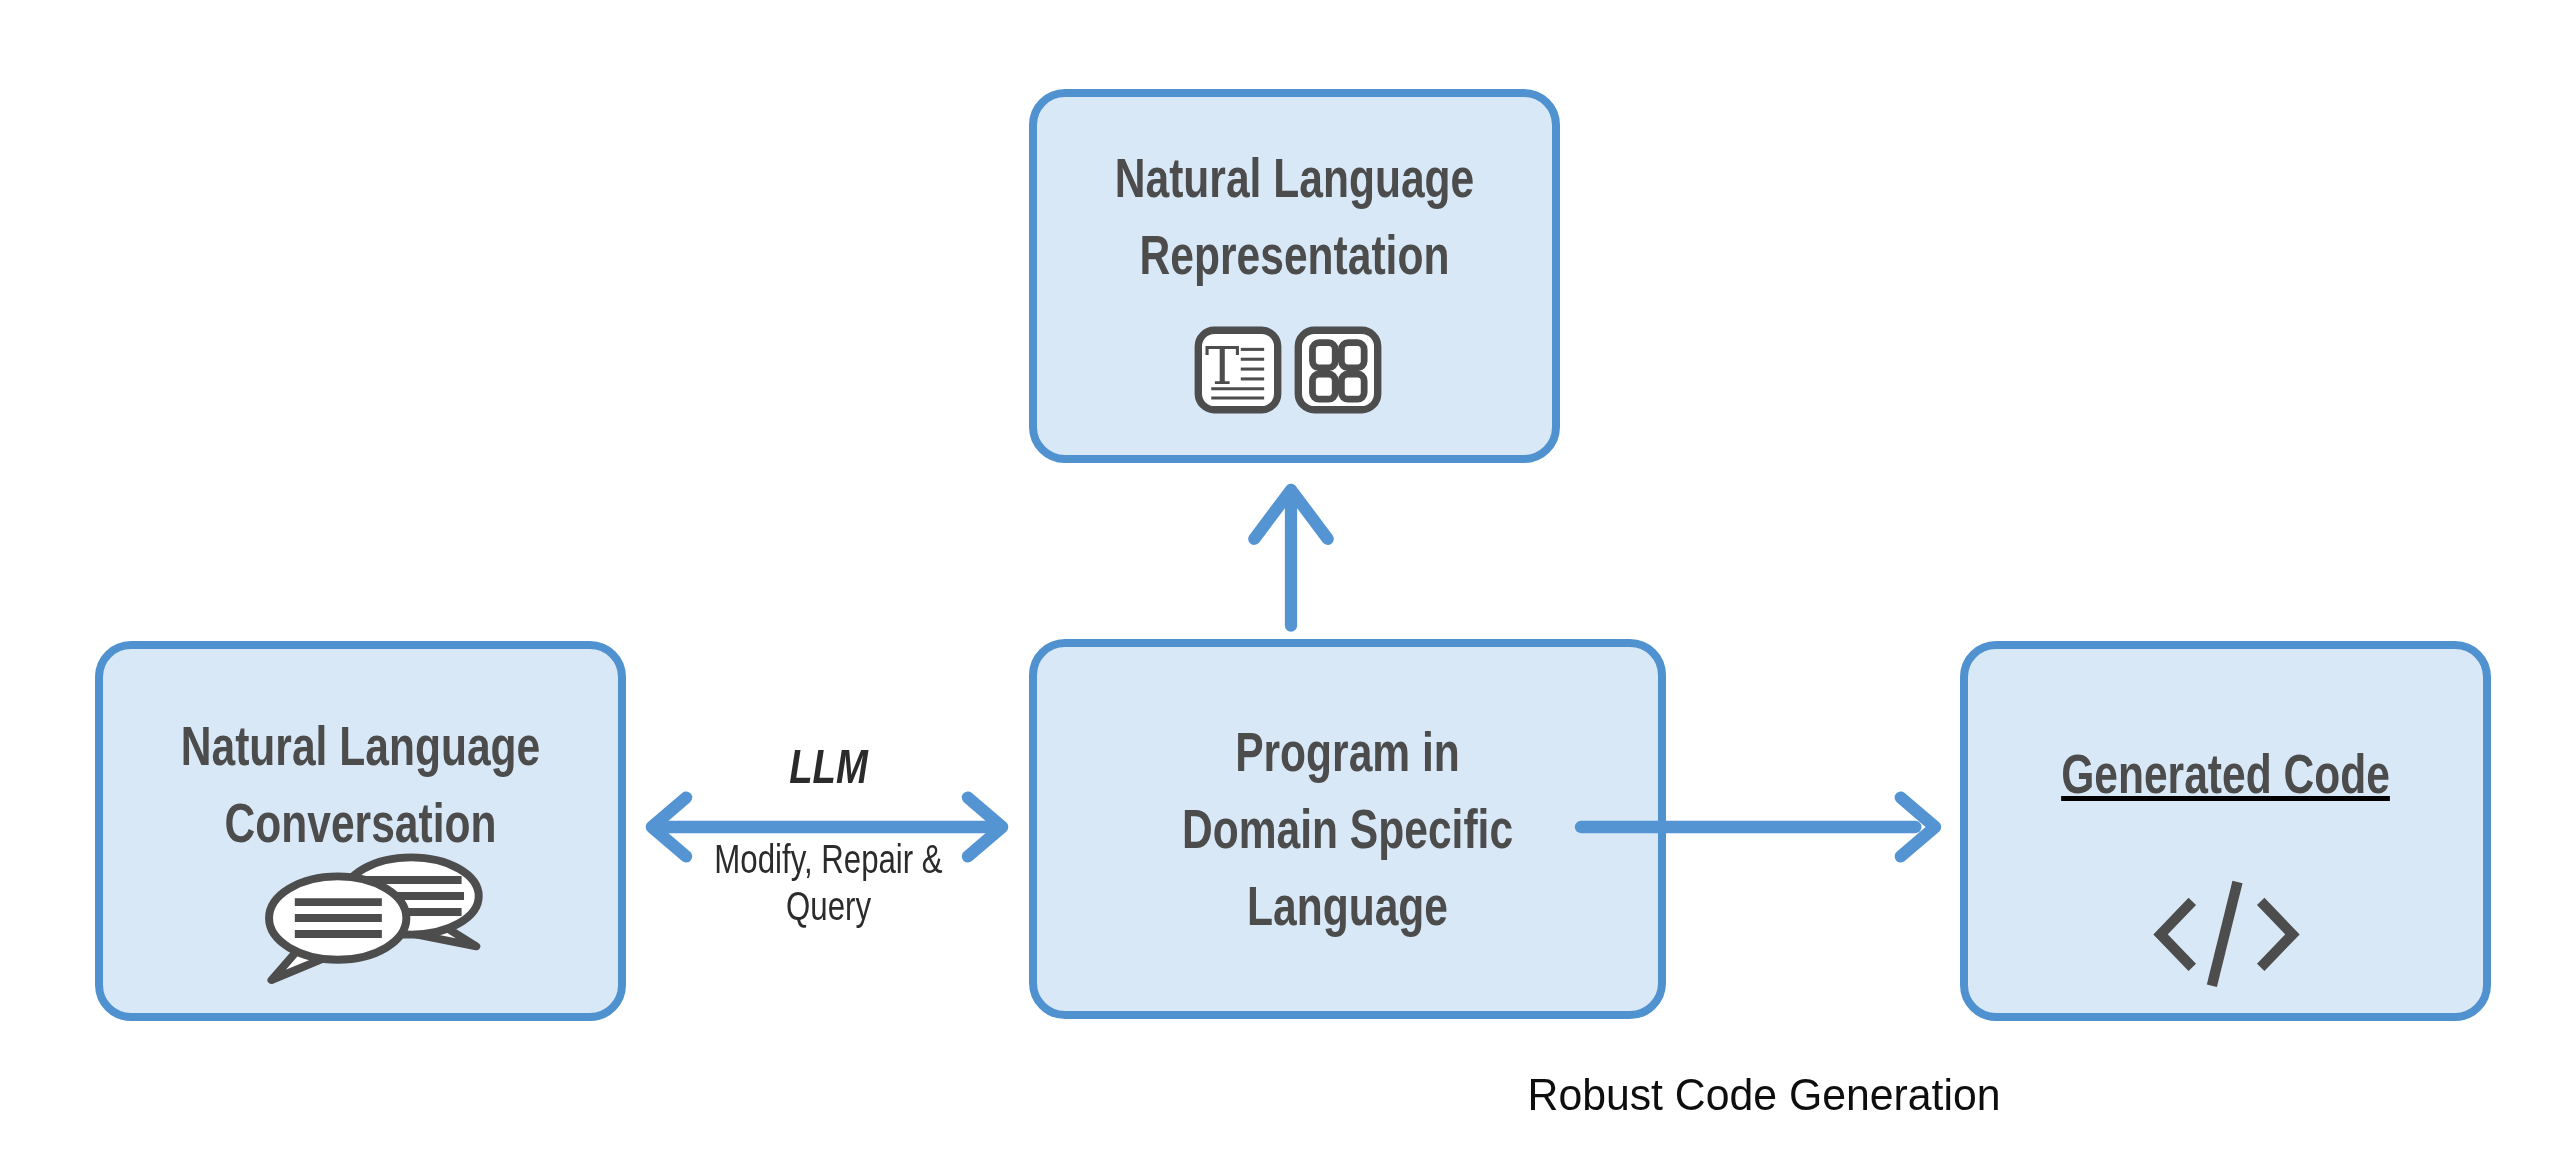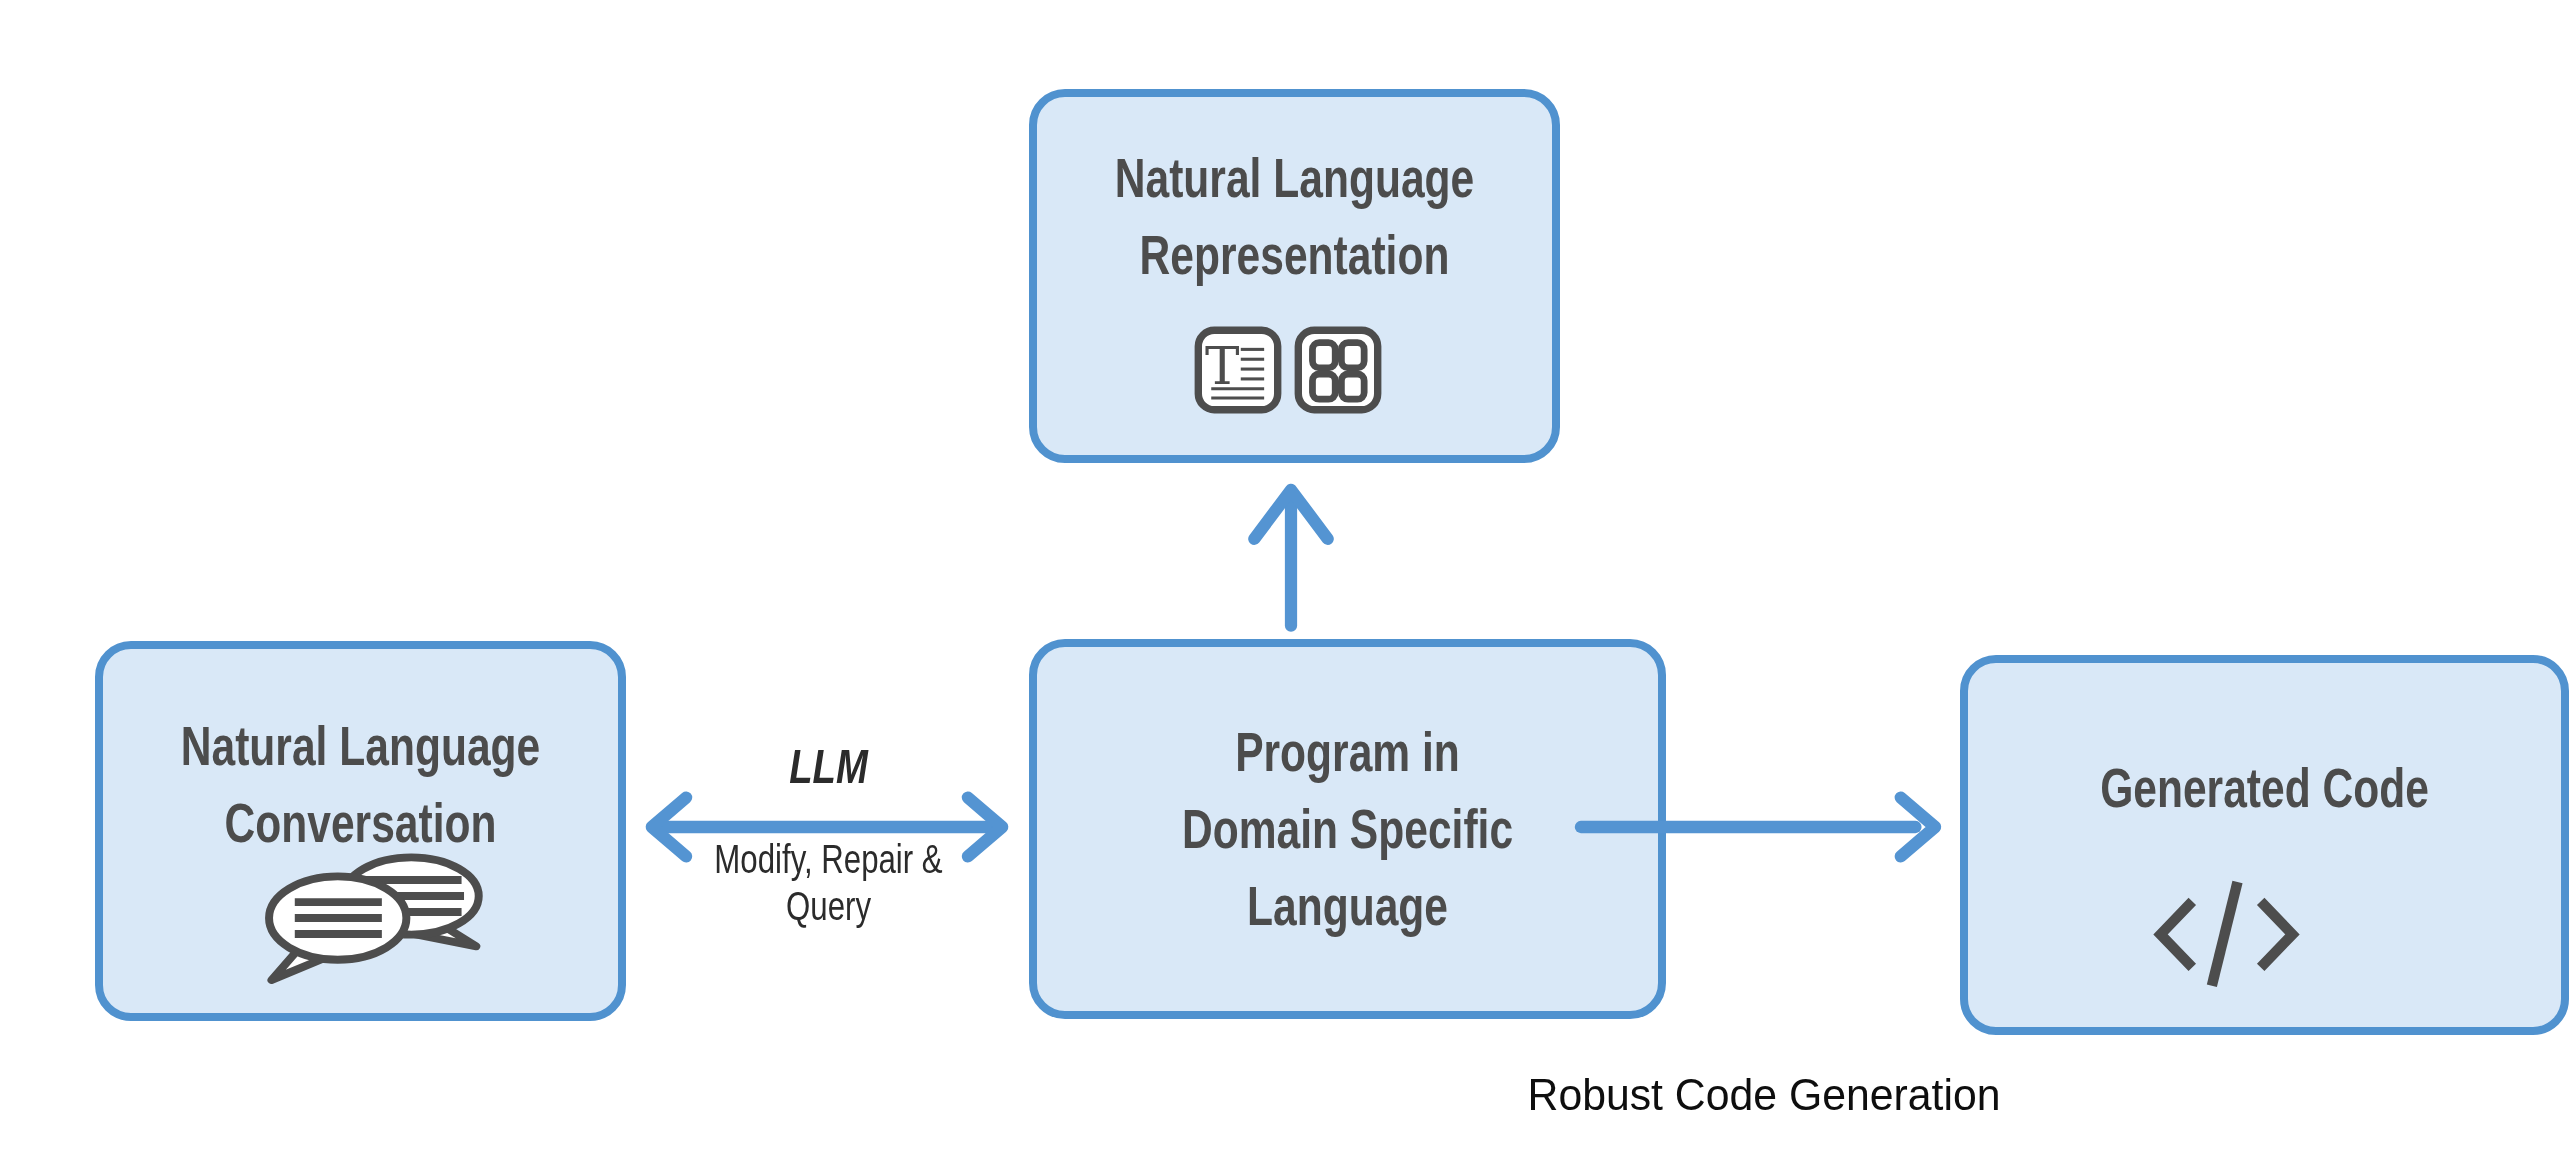--- a/index.html
+++ b/index.html
@@ -80,21 +80,21 @@
   </svg>
 
   <div class="box" style="left:1029px;top:639px;width:637px;height:380px;">
     <div class="box-title" style="margin-top:66px;">
       <div>Program in</div>
       <div>Domain Specific</div>
       <div>Language</div>
     </div>
   </div>
 
-  <div class="box" style="left:1960px;top:655px;width:609px;height:380px;">
+  <div class="box" style="left:1960px;top:641px;width:531px;height:380px;text-decoration:underline;">
     <div class="box-title" style="margin-top:86px;">
       <div>Generated Code</div>
     </div>
   </div>
 
   <svg class="icon-svg" style="left:2147px;top:877px;" width="159" height="113" viewBox="0 0 260 185">
     <polyline points="74,40 22,94 74,148" class="gray-line" stroke-width="17" stroke-linejoin="miter"></polyline>
     <line x1="148" y1="8" x2="106" y2="178" class="gray-line" stroke-width="17"></line>
     <polyline points="186,40 238,94 186,148" class="gray-line" stroke-width="17" stroke-linejoin="miter"></polyline>
   </svg>

